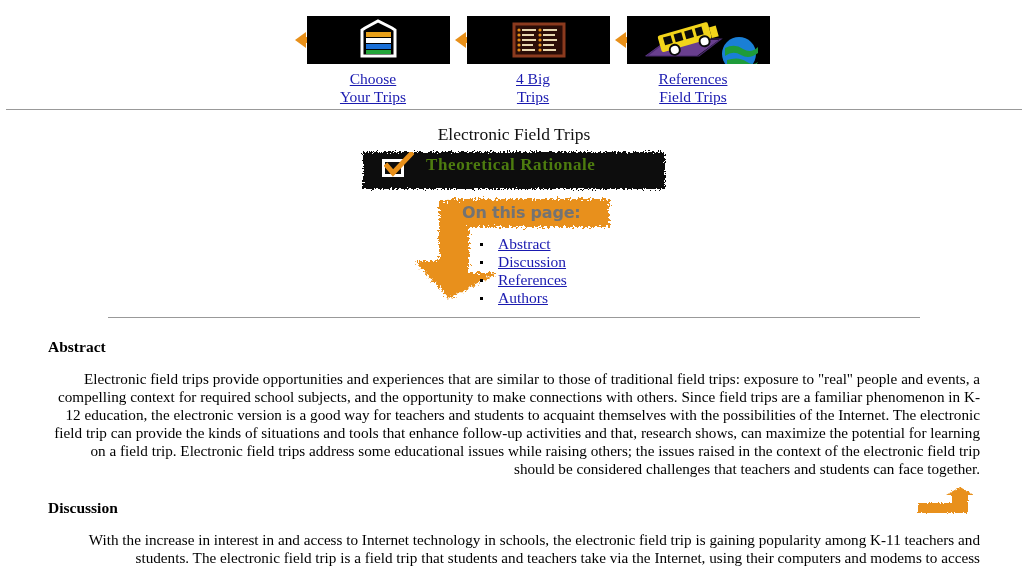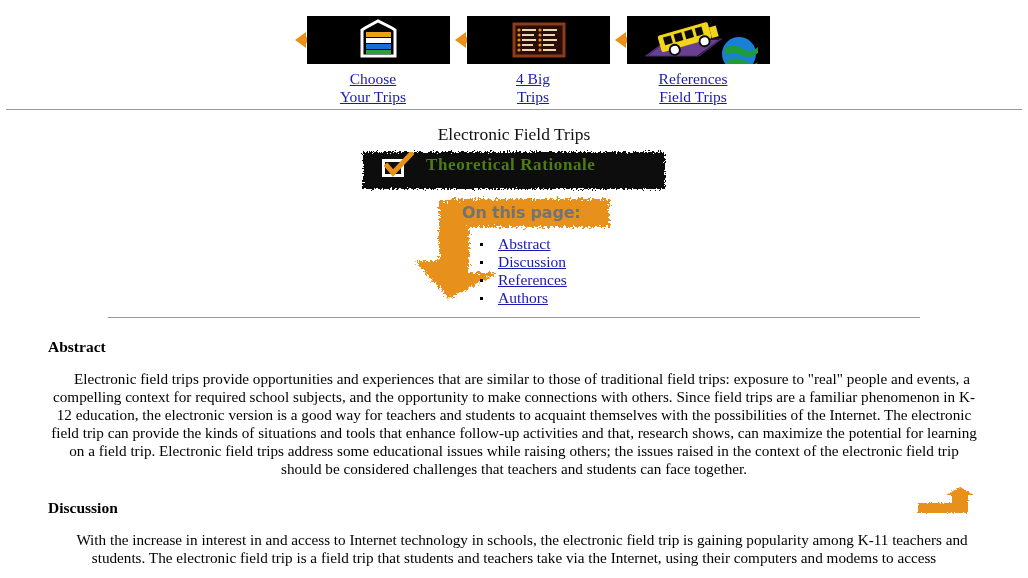--- a/index.html
+++ b/index.html
@@ -200,21 +200,21 @@
     font-size: 15.5px;
     font-weight: bold;
     margin: 20px 0 0 0;
     line-height: 18px;
   }
   p.body {
     font-size: 15.2px;
     line-height: 18.1px;
     margin: 14px 0 0 0;
     text-indent: 16px;
-    text-align: center;
+    text-align: right;
   }
 
   .toparrowwrap {
     position: relative;
     height: 0;
   }
   .toparrow {
     position: absolute;
     right: 2px;
     top: 8px;

